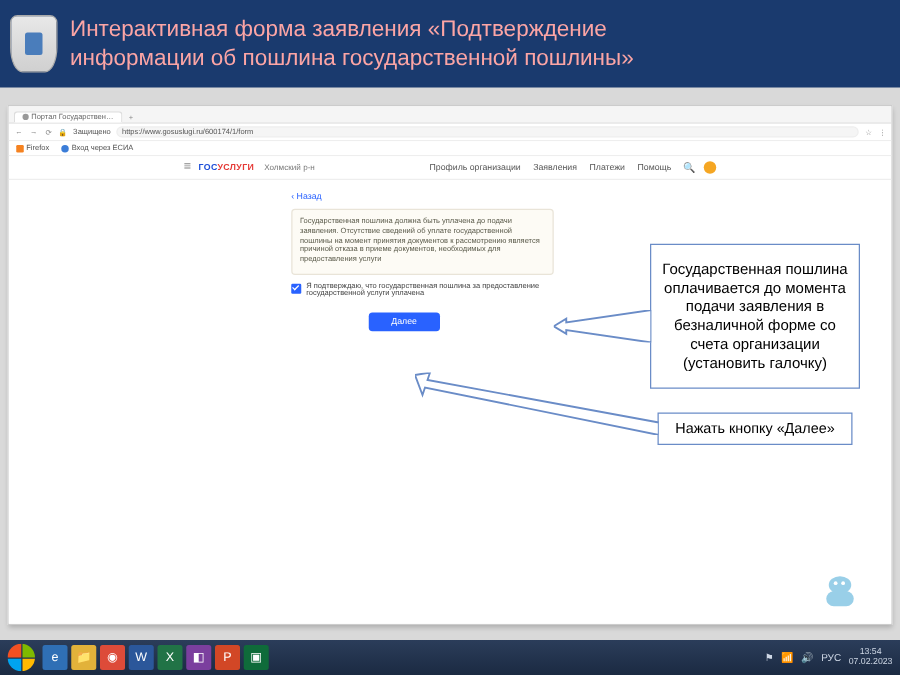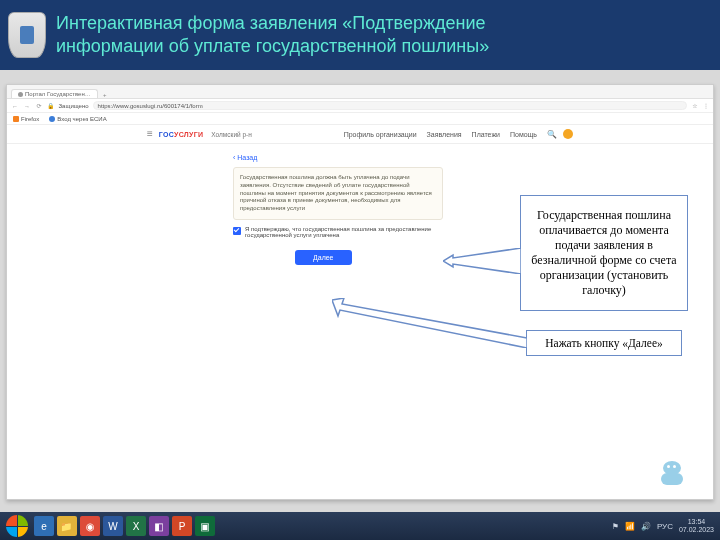--- a/index.html
+++ b/index.html
@@ -2,21 +2,21 @@
 <html><head>
 <meta charset="utf-8">
 <style>
   * { box-sizing: border-box; margin: 0; padding: 0; }
   body { width: 720px; height: 540px; font-family: Arial, sans-serif; background: #d9d9d9; overflow: hidden; position: relative; }
 
   
   .slide-header { background: #1a3a6e; height: 70px; display: flex; align-items: center; padding: 4px 8px; }
   .shield { width: 38px; height: 46px; background: linear-gradient(#e8e8e8,#d0d0d0); border: 1px solid #aaa; border-radius: 6px 6px 10px 10px / 6px 6px 20px 20px; position: relative; flex-shrink: 0; margin-right: 10px; }
   .shield::after { content:""; position:absolute; left:50%; top:50%; transform:translate(-50%,-50%); width:14px; height:18px; background:#4a7dbb; border-radius:2px; }
-  .slide-title { color: #5eead4; font-size: 18px; line-height: 1.3; }
+  .slide-title { color: #fca5a5; font-size: 18px; line-height: 1.3; }
 
   
   .browser-frame { background:#fff; margin: 14px 6px 0 6px; border:1px solid #ccc; height: 416px; position: relative; box-shadow: 0 2px 4px rgba(0,0,0,.2); }
   .tabbar { background:#f5f5f5; height:14px; border-bottom:1px solid #e0e0e0; display:flex; align-items:flex-end; padding-left:4px; font-size:6px; color:#666; gap:2px;}
   .tab { background:#fff; border:1px solid #ddd; border-bottom:none; border-radius:3px 3px 0 0; padding:1px 6px; }
   .tab .fav { display:inline-block; width:5px; height:5px; background:#999; border-radius:50%; margin-right:2px; vertical-align:middle;}
   .newtab { width:10px; text-align:center; color:#888; }
   .addrbar { background:#fff; height:14px; border-bottom:1px solid #eee; display:flex; align-items:center; font-size:6px; color:#555; padding:0 4px; gap:4px;}
   .navbtn { width:8px; text-align:center; color:#888; }
   .lock { color:#2a8a2a; font-size:6px;}
@@ -42,21 +42,21 @@
   .content { margin-left:226px; margin-top:10px; width:210px; font-size:7px; color:#333; }
   .back { color:#2962ff; font-size:7px; margin-bottom:6px; display:inline-block;}
   .h1 { font-size:9px; font-weight:bold; margin-bottom:8px; }
   .infobox { border:1px solid #e9e4d8; background:#fdfbf5; padding:6px; border-radius:3px; font-size:6px; color:#5a5a4a; line-height:1.3; margin-bottom:6px;}
   .chkrow { display:flex; align-items:flex-start; gap:4px; font-size:6px; color:#444; margin-bottom:12px;}
   .chk { width:8px; height:8px; background:#2962ff; border-radius:1px; position:relative; flex-shrink:0; margin-top:1px;}
   .chk::after { content:""; position:absolute; left:2px; top:0px; width:2px; height:4px; border:solid #fff; border-width:0 1px 1px 0; transform:rotate(45deg); }
   .next-btn { background:#2962ff; color:#fff; border:none; border-radius:3px; font-size:7px; padding:4px 18px; margin-left:62px; }
 
   
-  .callout { position:absolute; background:#fff; border:1.5px solid #6a8cc7; font-family:Liberation Serif, serif; font-size:12px; line-height:1.25; text-align:center; padding:4px 6px; }
+  .callout { position:absolute; background:#fff; border:1.5px solid #6a8cc7; font-family:Liberation Sans, sans-serif; font-size:12px; line-height:1.25; text-align:center; padding:4px 6px; }
   .callout1 { left:520px; top:195px; width:168px; height:116px; display:flex; align-items:center; }
   .callout2 { left:526px; top:330px; width:156px; height:26px; display:flex; align-items:center; justify-content:center; font-size:11.5px;}
   .arrow1 { position:absolute; left:443px; top:248px; width:78px; height:26px; pointer-events:none;}
   .arrow2 { position:absolute; left:332px; top:298px; width:195px; height:50px; pointer-events:none;}
 
   
   .bot { position:absolute; right:28px; bottom:14px; width:26px; height:26px; }
   .bot .head { width:18px; height:14px; background:#99cfe8; border-radius:50%; position:absolute; left:4px; top:2px;}
   .bot .eye { width:3px; height:3px; background:#fff; border-radius:50%; position:absolute; top:6px;}
   .bot .eye.l{ left:8px;} .bot .eye.r{ left:14px;}
@@ -71,21 +71,21 @@
   .tray { margin-left:auto; display:flex; align-items:center; color:#cfd8e6; font-size:8px; gap:6px;}
   .clock { text-align:center; line-height:1.1; font-size:7px;}
 </style>
 </head>
 <body>
 
 <div class="slide-header">
   <div class="shield"></div>
   <div class="slide-title">
     <span>Интерактивная форма заявления «Подтверждение</span><br>
-    <span>информации об уплате государственной пошлины»</span>
+    <span>информации об пошлина государственной пошлины»</span>
   </div>
 </div>
 
 <div class="browser-frame">
   <div class="tabbar">
     <div class="tab"><span class="fav"></span><span>Портал Государствен…</span></div>
     <div class="newtab">+</div>
   </div>
   <div class="addrbar">
     <span class="navbtn">←</span>

